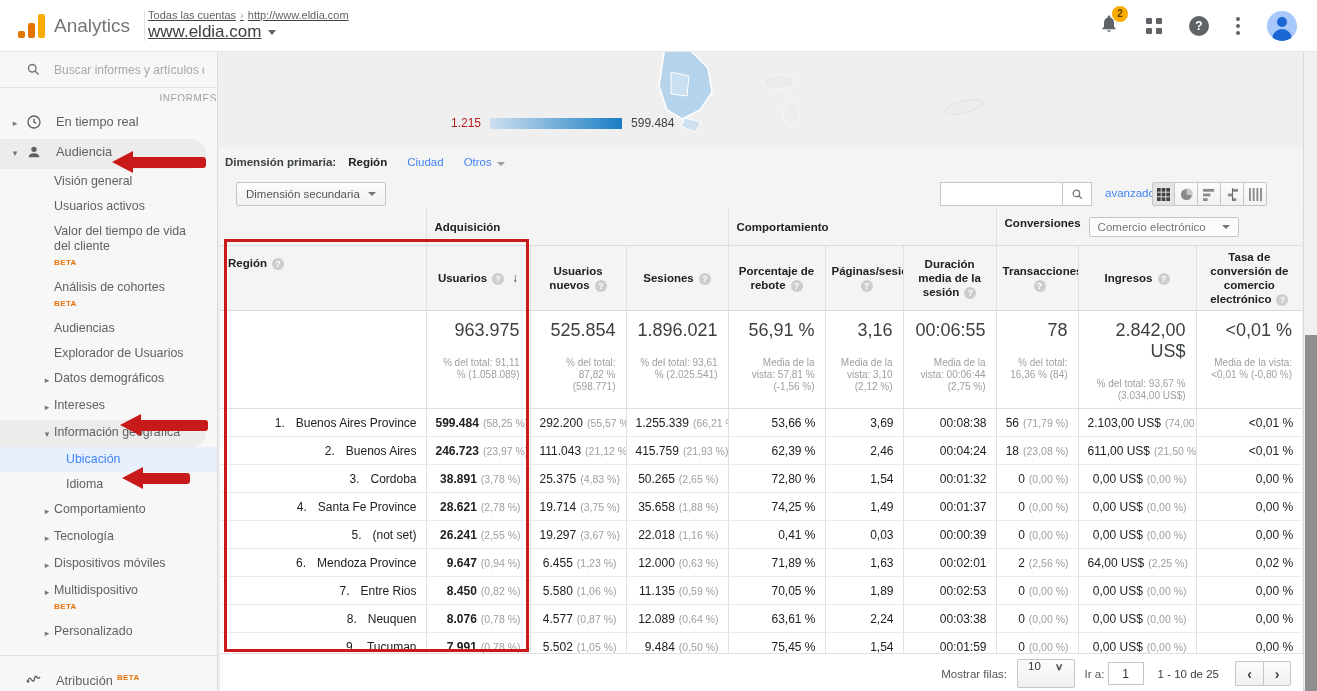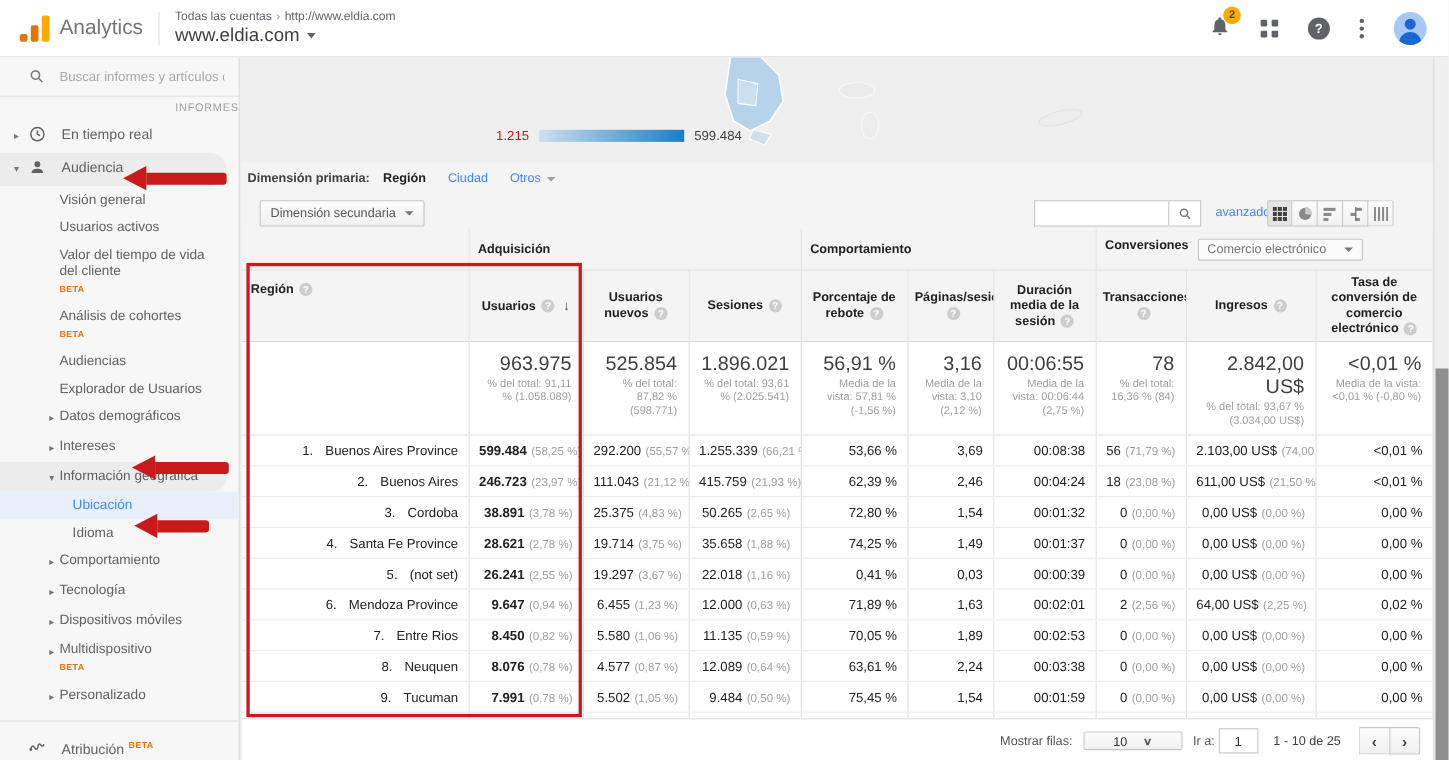--- a/index.html
+++ b/index.html
@@ -8,21 +8,21 @@
 
   
   .hdr { position:absolute; top:0; left:0; right:0; height:52px; background:#fff;
          border-bottom:1px solid #e6e6e6; display:flex; align-items:center; z-index:6; }
   .logo { width:27px; height:24px; position:relative; margin-left:18px; flex:0 0 auto; }
   .logo .b1 { position:absolute; left:0; bottom:0; width:7px; height:7px; background:#e37400; border-radius:2px; }
   .logo .b2 { position:absolute; left:10px; bottom:0; width:7px; height:15px; background:#e37400; border-radius:2px; }
   .logo .b3 { position:absolute; left:20px; bottom:0; width:7px; height:24px; background:#f9ab00; border-radius:2px; }
   .prod { font-size:19px; color:#757575; margin:0 14px 0 9px; }
   .hsep { width:1px; height:30px; background:#e0e0e0; }
-  .crumbwrap { margin-left:14px; }
+  .crumbwrap { margin-left:3px;text-decoration:underline; }
   .crumb { font-size:11px; color:#5f6368; }
   .crumb .csep { margin:0 4px; color:#9e9e9e; }
   .acct { display:flex; align-items:center; font-size:17px; color:#3c4043; margin-top:1px; cursor:pointer; }
   .acct .caret { margin-left:7px; border-left:4px solid transparent; border-right:4px solid transparent; border-top:5px solid #5f6368; }
   .hright { margin-left:auto; display:flex; align-items:center; gap:27px; margin-right:20px; }
   .bellwrap { position:relative; }
   .badge { position:absolute; top:-7px; right:-9px; width:16px; height:16px; border-radius:50%;
            background:#f9ab00; color:#5f4200; font-size:10px; font-weight:bold; text-align:center; line-height:16px; }
   .apps { display:grid; grid-template-columns:6px 6px; grid-gap:4px; }
   .apps span { width:6px; height:6px; background:#5f6368; border-radius:1px; }
@@ -100,32 +100,32 @@
   .convsel .bcaret { border-left:4px solid transparent; border-right:4px solid transparent; border-top:4px solid #757575; margin-left:16px; }
   .grpflex { display:flex; align-items:flex-start; }
   .ga .colrow th { height:60px; text-align:center; vertical-align:middle; padding:4px 6px; border-bottom:1px solid #d8d8d8; line-height:14px; }
   .ga .colrow th.region-h { text-align:left; vertical-align:top; padding:10px 8px; }
   .help { display:inline-block; width:12px; height:12px; border-radius:50%; background:#cdcdcd; color:#fff;
           font-size:9px; line-height:12px; text-align:center; font-weight:bold; margin-left:5px; vertical-align:middle; }
   .help::after { content:"?"; }
   .sortarrow { font-size:12px; color:#424242; margin-left:8px; font-weight:normal; }
   .sum-row td { background:#fff; text-align:right; vertical-align:top; padding:9px 10px 6px; border-bottom:1px solid #e0e0e0; height:64px; }
   .sum-val { font-size:18px; color:#3c4043; }
-  .sum-sub { font-size:10px; color:#9e9e9e; line-height:12px; margin-top:3px; }
+  .sum-sub { font-size:10px; color:#9e9e9e; line-height:12px; margin-top:16px; }
   .ga tbody tr.drow td { height:28px; font-size:12px; padding:3px 9px; text-align:right; border-bottom:1px solid #ececec;
                          white-space:nowrap; background:#fff; color:#212121; }
   .ga td.rcell { text-align:left; }
   .rank { display:inline-block; width:22px; text-align:right; margin-right:11px; color:#212121; }
   .bold { font-weight:bold; }
   .pct { color:#9e9e9e; font-size:10.5px; margin-left:4px; }
 
   
   .foot { position:absolute; left:1px; top:601px; right:0; height:40px; background:#fff; border-top:1px solid #e0e0e0;
           display:flex; align-items:center; justify-content:flex-end; gap:10px; padding-right:12px; font-size:11.5px; color:#555; }
-  .psel { display:flex; align-items:flex-end; height:17px; padding:0 26px; background:linear-gradient(#fcfcfc,#f0f0f0);
+  .psel { display:flex; align-items:flex-start; height:29px; padding:0 10px; background:linear-gradient(#fcfcfc,#f0f0f0);
           border:1px solid #c6c6c6; border-radius:2px; cursor:pointer; gap:14px; color:#333; }
   .psel .vchev { font-size:12px; font-weight:bold; color:#555; transform:scaleY(.8); }
   .goto input { width:36px; height:23px; border:1px solid #c6c6c6; text-align:center; font-size:12px; font-family:inherit; color:#333; }
   .range { color:#3c4043; margin-left:4px; }
   .pgbtns { display:flex; margin-left:6px; }
   .pgbtn { width:28px; height:25px; border:1px solid #c6c6c6; background:linear-gradient(#fcfcfc,#f0f0f0);
            display:flex; align-items:center; justify-content:center; font-size:14px; font-weight:bold; color:#424242; cursor:pointer; }
   .pgbtn:first-child { border-radius:2px 0 0 2px; border-right:none; }
   .pgbtn:last-child { border-radius:0 2px 2px 0; }
 

